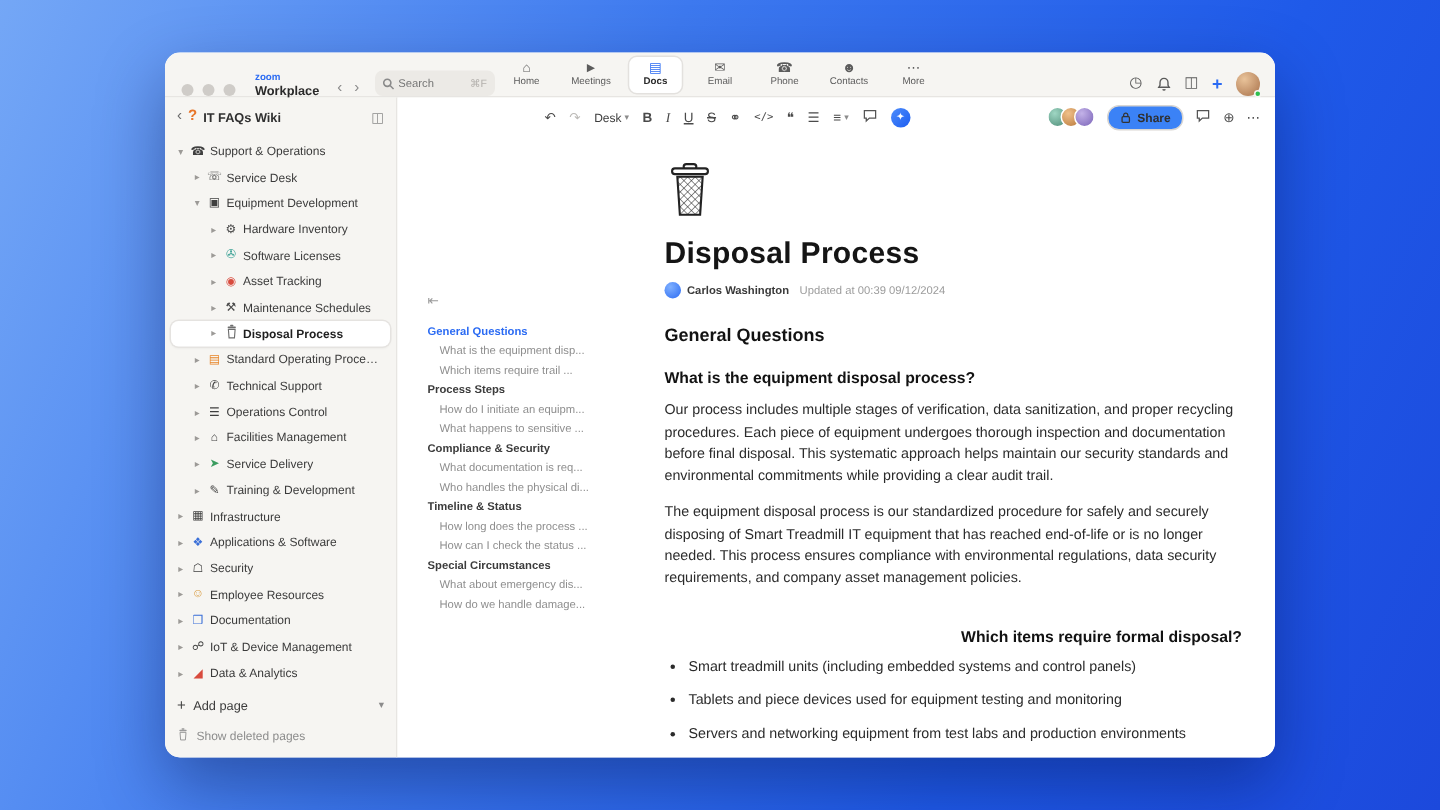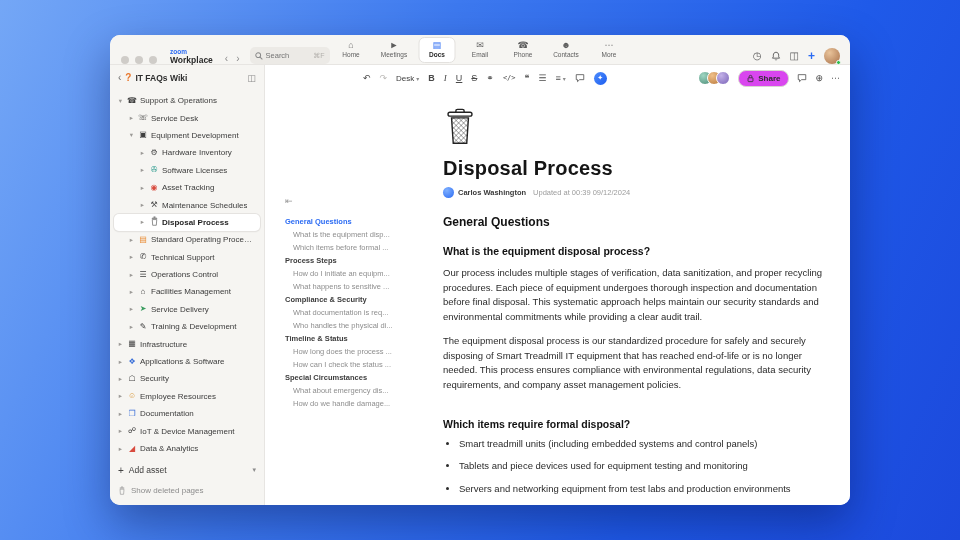--- a/index.html
+++ b/index.html
@@ -84,21 +84,21 @@
   .stylebtn .sc { font-size:6px; color:#8c8c8c; }
   .aibtn { width:13px; height:13px; border-radius:50%; background:linear-gradient(135deg,#4d8dfc,#1d5df0);
            display:flex; align-items:center; justify-content:center; color:#fff; font-size:7px; }
   .avstack { display:flex; }
   .av { width:14px; height:14px; border-radius:50%; border:1.5px solid #fff; }
   .av + .av { margin-left:-5px; }
   .av1 { background:radial-gradient(circle at 35% 30%,#9fd6c3,#4c8b76); }
   .av2 { background:radial-gradient(circle at 35% 30%,#f0c08a,#b8783a); }
   .av3 { background:radial-gradient(circle at 35% 30%,#c3b2e8,#7a63b8); }
   .sharebtn { height:17px; display:flex; align-items:center; gap:4px; padding:0 8px;
-              background:#d946ef; border:1px solid #d9d6d2; border-radius:8px; }
+              background:#3b82f6; border:1px solid #d9d6d2; border-radius:8px; }
   .sharebtn .slbl { font-size:8px; color:#2f2f2f; font-weight:bold; }
 
   .docarea { position:absolute; left:0; right:0; top:26px; bottom:0; overflow:hidden; }
 
   
   .outline { position:absolute; left:20px; top:99px; width:108px; }
   .collapse { font-size:9px; color:#9a9a9a; margin-bottom:9px; display:inline-block; }
   .o-entry { height:13px; display:flex; align-items:center; }
   .o-entry span { font-size:7.5px; white-space:nowrap; overflow:hidden; text-overflow:ellipsis; }
   .o-sec span { color:#3c3c3c; font-weight:bold; }
@@ -110,21 +110,21 @@
   .doc { position:absolute; left:178px; right:22px; top:17px; color:#222; }
   .doc-title { margin-top:7px; font-size:20px; font-weight:bold; color:#151515; letter-spacing:.2px; }
   .byline { margin-top:7px; display:flex; align-items:center; gap:4px; }
   .byline .bav { width:11px; height:11px; border-radius:50%;
                  background:radial-gradient(circle at 35% 30%,#7fb0ff,#2b6bf3); }
   .byline .bname { font-size:7.5px; font-weight:bold; color:#3a3a3a; }
   .byline .bupd { font-size:7.5px; color:#9c9c9c; margin-left:3px; }
   .doc h2 { margin-top:17px; font-size:12px; font-weight:bold; color:#121212; }
   .doc h3 { margin-top:16px; font-size:10.5px; font-weight:bold; color:#121212; }
   .doc p { margin-top:9px; font-size:9.5px; line-height:1.55; color:#2b2b2b; }
-  .doc h3.second { margin-top:25px; }
+  .doc h3.second { margin-top:25px;text-align:right; }
   .doc ul { margin-top:8px; padding-left:16px; }
   .doc li { font-size:9.5px; color:#2b2b2b; margin-bottom:11.5px; }
 </style>
 </head>
 <body>
 
 <div class="bg">
   <div class="window">
 
     <div class="titlebar">
@@ -311,21 +311,21 @@
         <div class="row lvl1">
           <span class="chev">▸</span>
           <span class="ticon" style="color: rgb(216, 75, 62);">◢</span>
           <span class="lbl">Data &amp; Analytics</span>
         </div>
       </div>
 
       <div class="sb-foot">
         <div class="addrow">
           <span class="plus">+</span>
-          <span class="albl">Add asset</span>
+          <span class="albl">Add page</span>
           <span class="achev">▾</span>
         </div>
         <div class="delrow">
           <span><svg width="8" height="9" viewBox="0 0 12 13">
                 <rect x="2.3" y="2" width="7.4" height="1.5" rx="0.7" fill="#9a9a9a"></rect>
                 <rect x="4.5" y="0.6" width="3" height="1.4" rx="0.7" fill="#9a9a9a"></rect>
                 <path d="M3 4.6h6l-.6 7.6H3.6z" fill="none" stroke="#9a9a9a" stroke-width="1"></path>
               </svg></span>
           <span class="dlbl">Show deleted pages</span>
         </div>
@@ -386,21 +386,21 @@
 
         <div class="outline">
           <span class="collapse">⇤</span>
           <div class="o-entry o-sec o-active">
               <span>General Questions</span>
             </div>
           <div class="o-entry o-item">
               <span>What is the equipment disp...</span>
             </div>
           <div class="o-entry o-item">
-              <span>Which items before formal ...</span>
+              <span>Which items require trail ...</span>
             </div>
           <div class="o-entry o-sec">
               <span>Process Steps</span>
             </div>
           <div class="o-entry o-item">
               <span>How do I initiate an equipm...</span>
             </div>
           <div class="o-entry o-item">
               <span>What happens to sensitive ...</span>
             </div>

